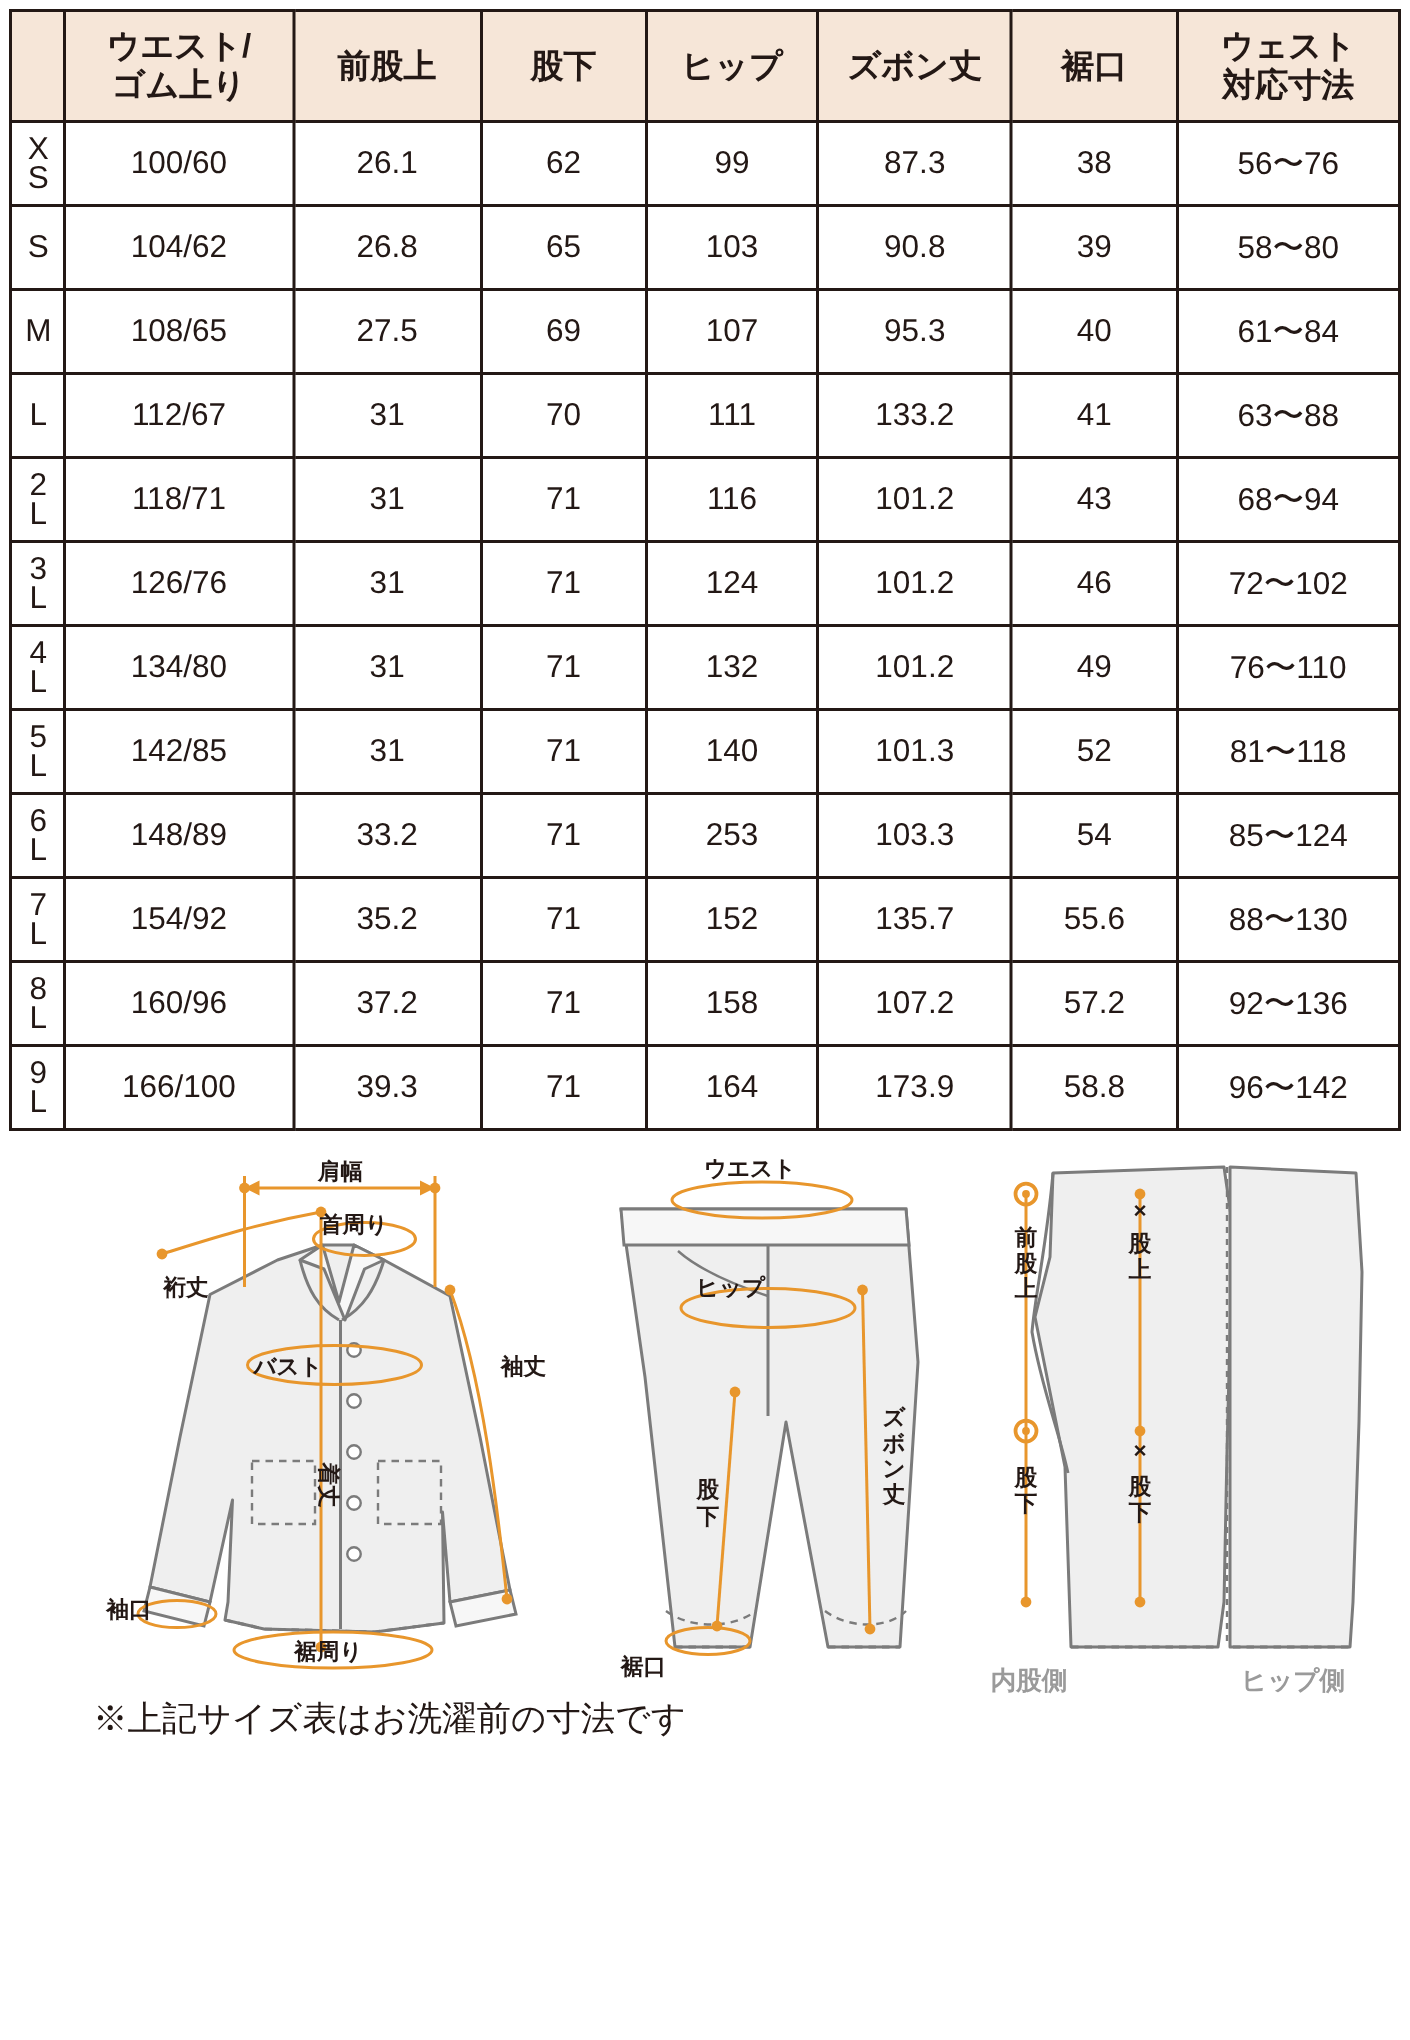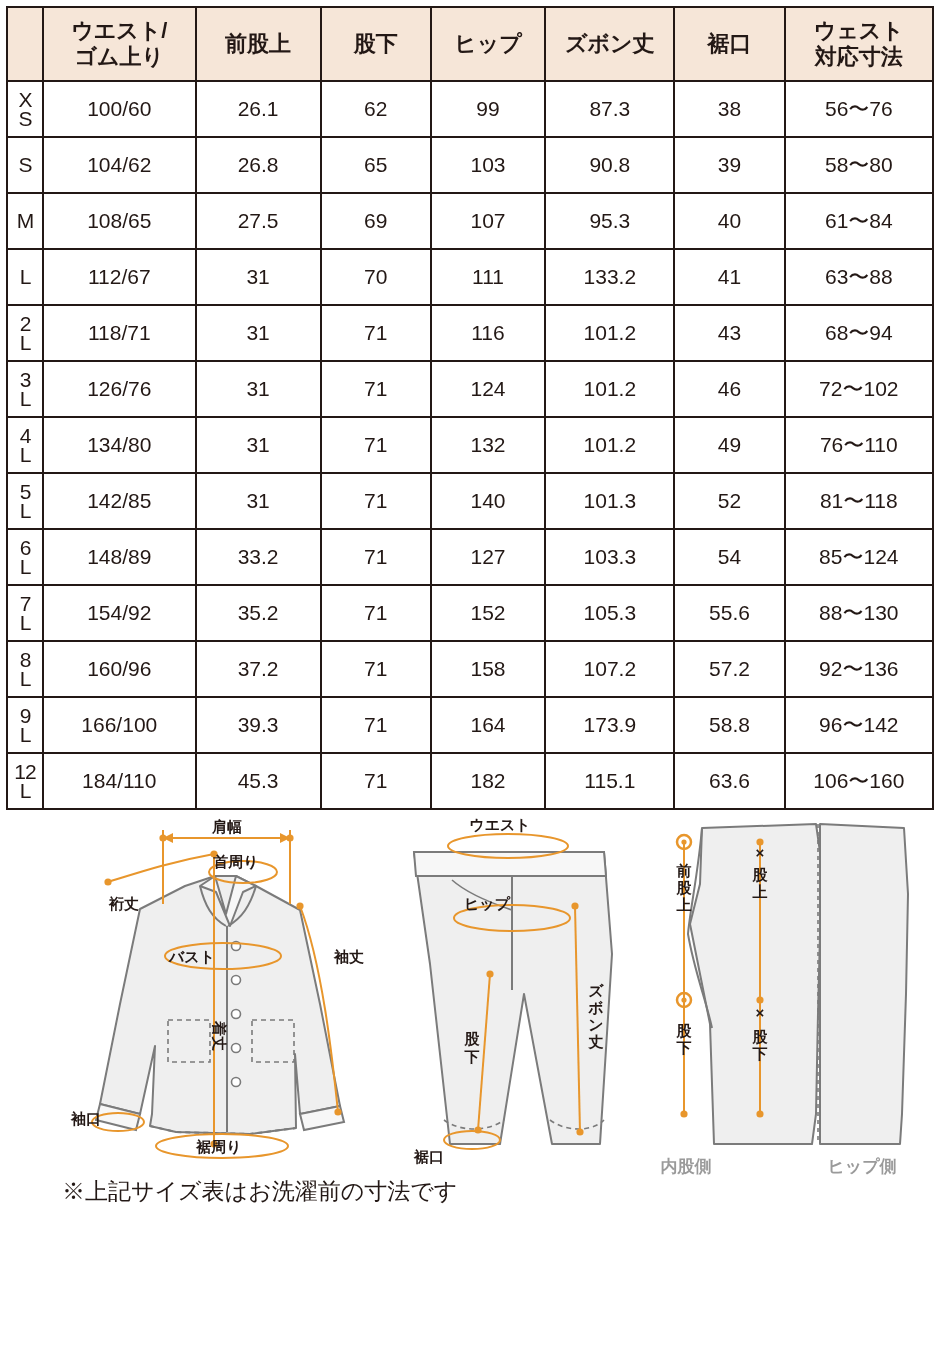--- a/index.html
+++ b/index.html
@@ -70,21 +70,21 @@
   }
   td.val {
     font-size: 22px;
   }
 
   
   .illus {
     position: relative;
     width: 940px;
     height: 395px;
-    margin-top: 4px;
+    margin-top: 14px;
   }
   .illus svg {
     display: block;
   }
   .footnote {
     position: absolute;
     left: 62px;
     bottom: 2px;
     font-size: 23px;
     color: #231815;
@@ -222,35 +222,35 @@
           <td class="val">81〜118</td>
         </tr>
         <tr>
           <td class="size-cell">
             <span class="s-ch">6</span>
             <span class="s-ch">L</span>
           </td>
           <td class="val">148/89</td>
           <td class="val">33.2</td>
           <td class="val">71</td>
-          <td class="val">127</td>
+          <td class="val">253</td>
           <td class="val">103.3</td>
           <td class="val">54</td>
           <td class="val">85〜124</td>
         </tr>
         <tr>
           <td class="size-cell">
             <span class="s-ch">7</span>
             <span class="s-ch">L</span>
           </td>
           <td class="val">154/92</td>
           <td class="val">35.2</td>
           <td class="val">71</td>
           <td class="val">152</td>
-          <td class="val">105.3</td>
+          <td class="val">135.7</td>
           <td class="val">55.6</td>
           <td class="val">88〜130</td>
         </tr>
         <tr>
           <td class="size-cell">
             <span class="s-ch">8</span>
             <span class="s-ch">L</span>
           </td>
           <td class="val">160/96</td>
           <td class="val">37.2</td>
@@ -265,33 +265,20 @@
             <span class="s-ch">9</span>
             <span class="s-ch">L</span>
           </td>
           <td class="val">166/100</td>
           <td class="val">39.3</td>
           <td class="val">71</td>
           <td class="val">164</td>
           <td class="val">173.9</td>
           <td class="val">58.8</td>
           <td class="val">96〜142</td>
-        </tr>
-        <tr>
-          <td class="size-cell">
-            <span class="s-ch">12</span>
-            <span class="s-ch">L</span>
-          </td>
-          <td class="val">184/110</td>
-          <td class="val">45.3</td>
-          <td class="val">71</td>
-          <td class="val">182</td>
-          <td class="val">115.1</td>
-          <td class="val">63.6</td>
-          <td class="val">106〜160</td>
         </tr>
       </tbody>
   </table>
 
   <div class="illus">
     <svg width="940" height="395" viewBox="0 0 940 395" xmlns="http://www.w3.org/2000/svg">
 
       <g>
 
         <path d="M215,62 L185,72 L140,95 L120,190 L100,290 L140,300 L155,232 L152,300 L152,300 L150,312 L176,318 L250,320 L296,314 L295,240 L300,300 L340,292 L320,190 L300,96 L256,72 L236,62 Z" fill="#efefef" stroke="#7b7b7b" stroke-width="2" stroke-linejoin="round"></path>

